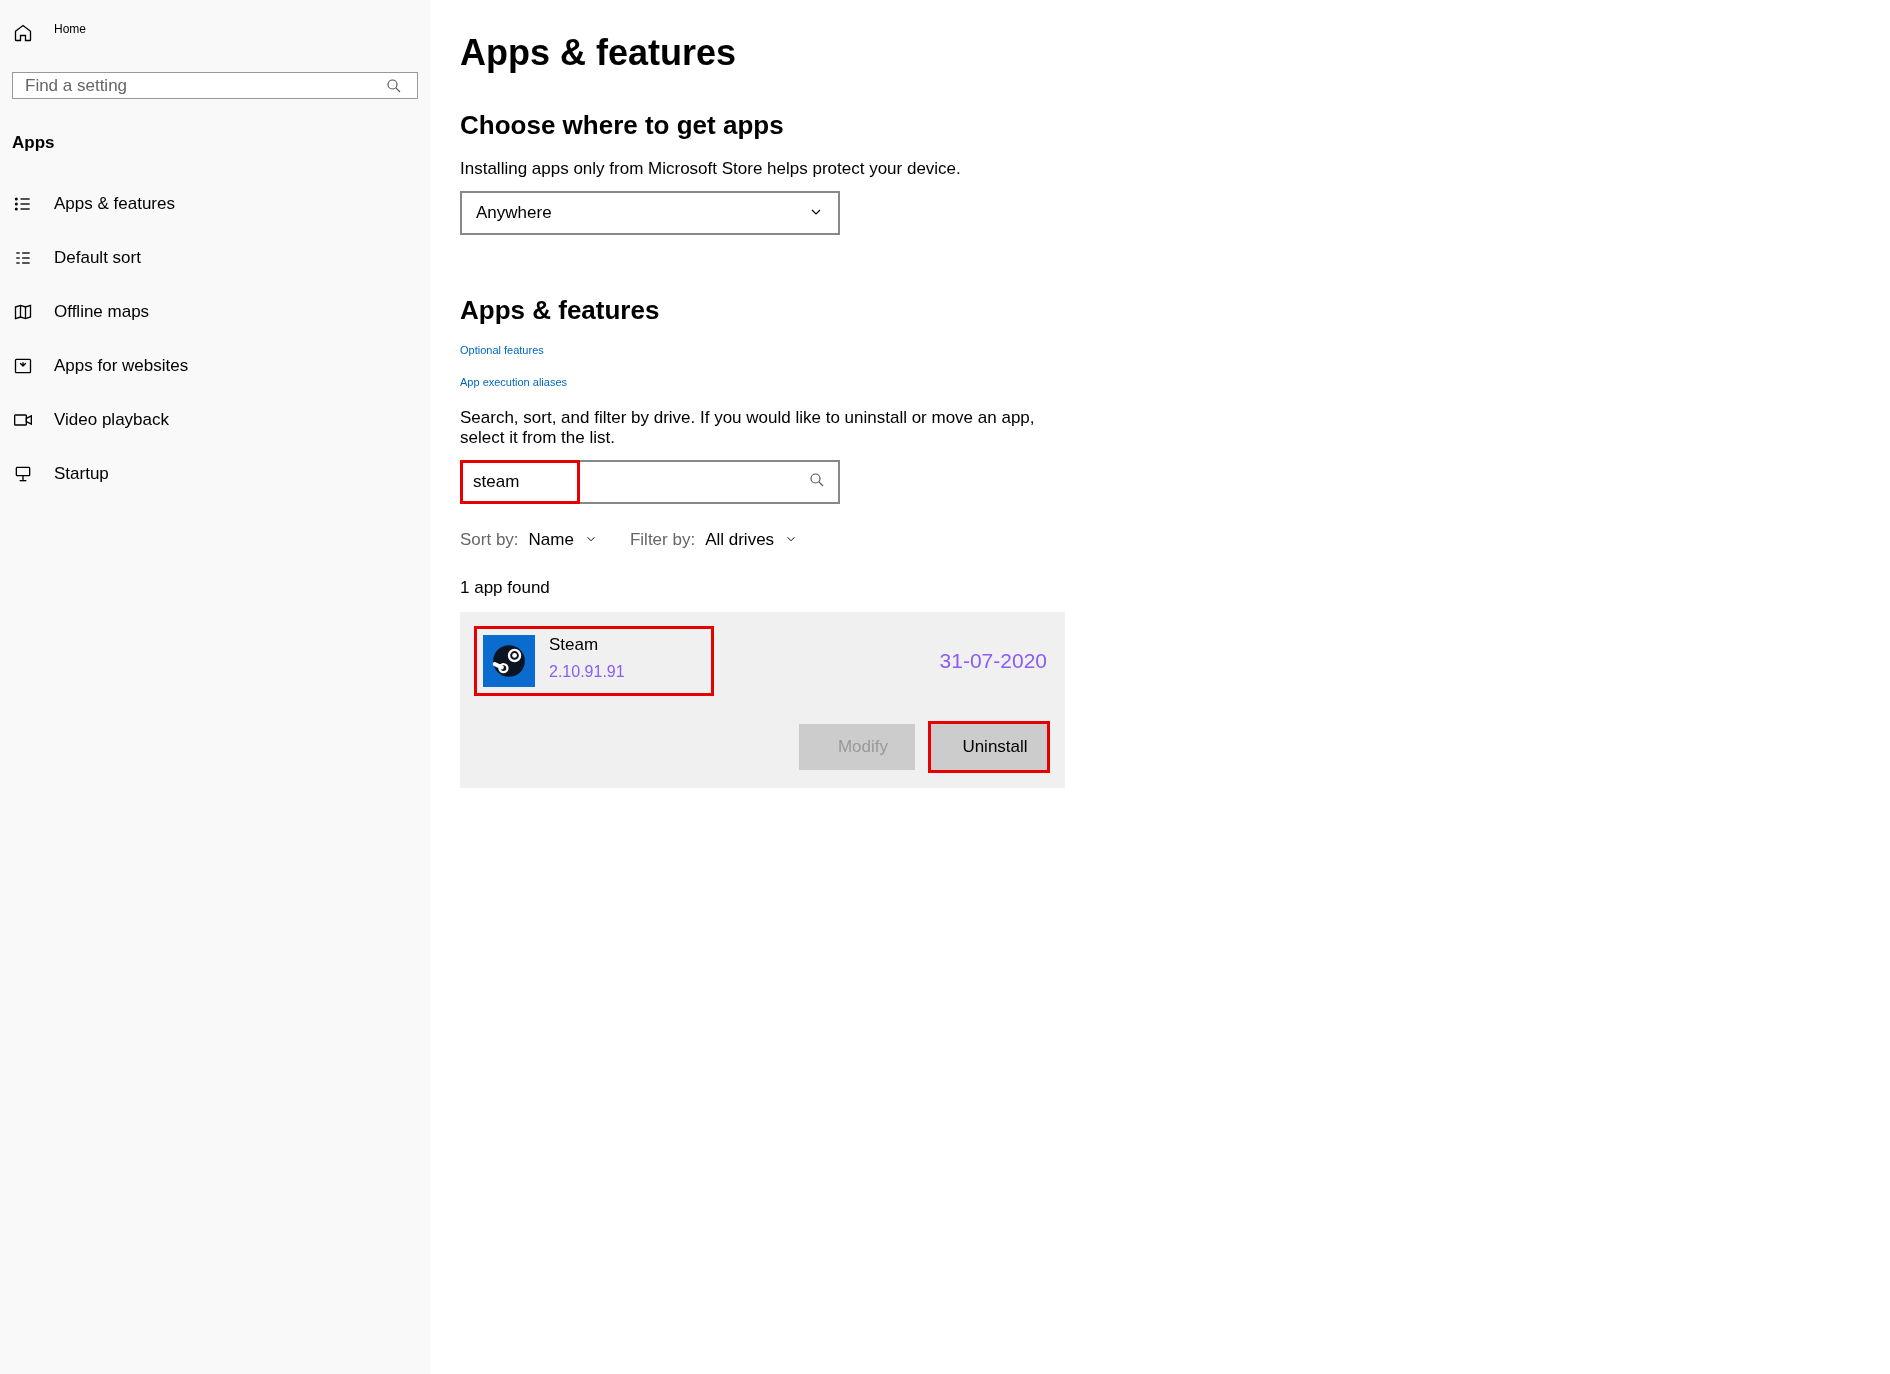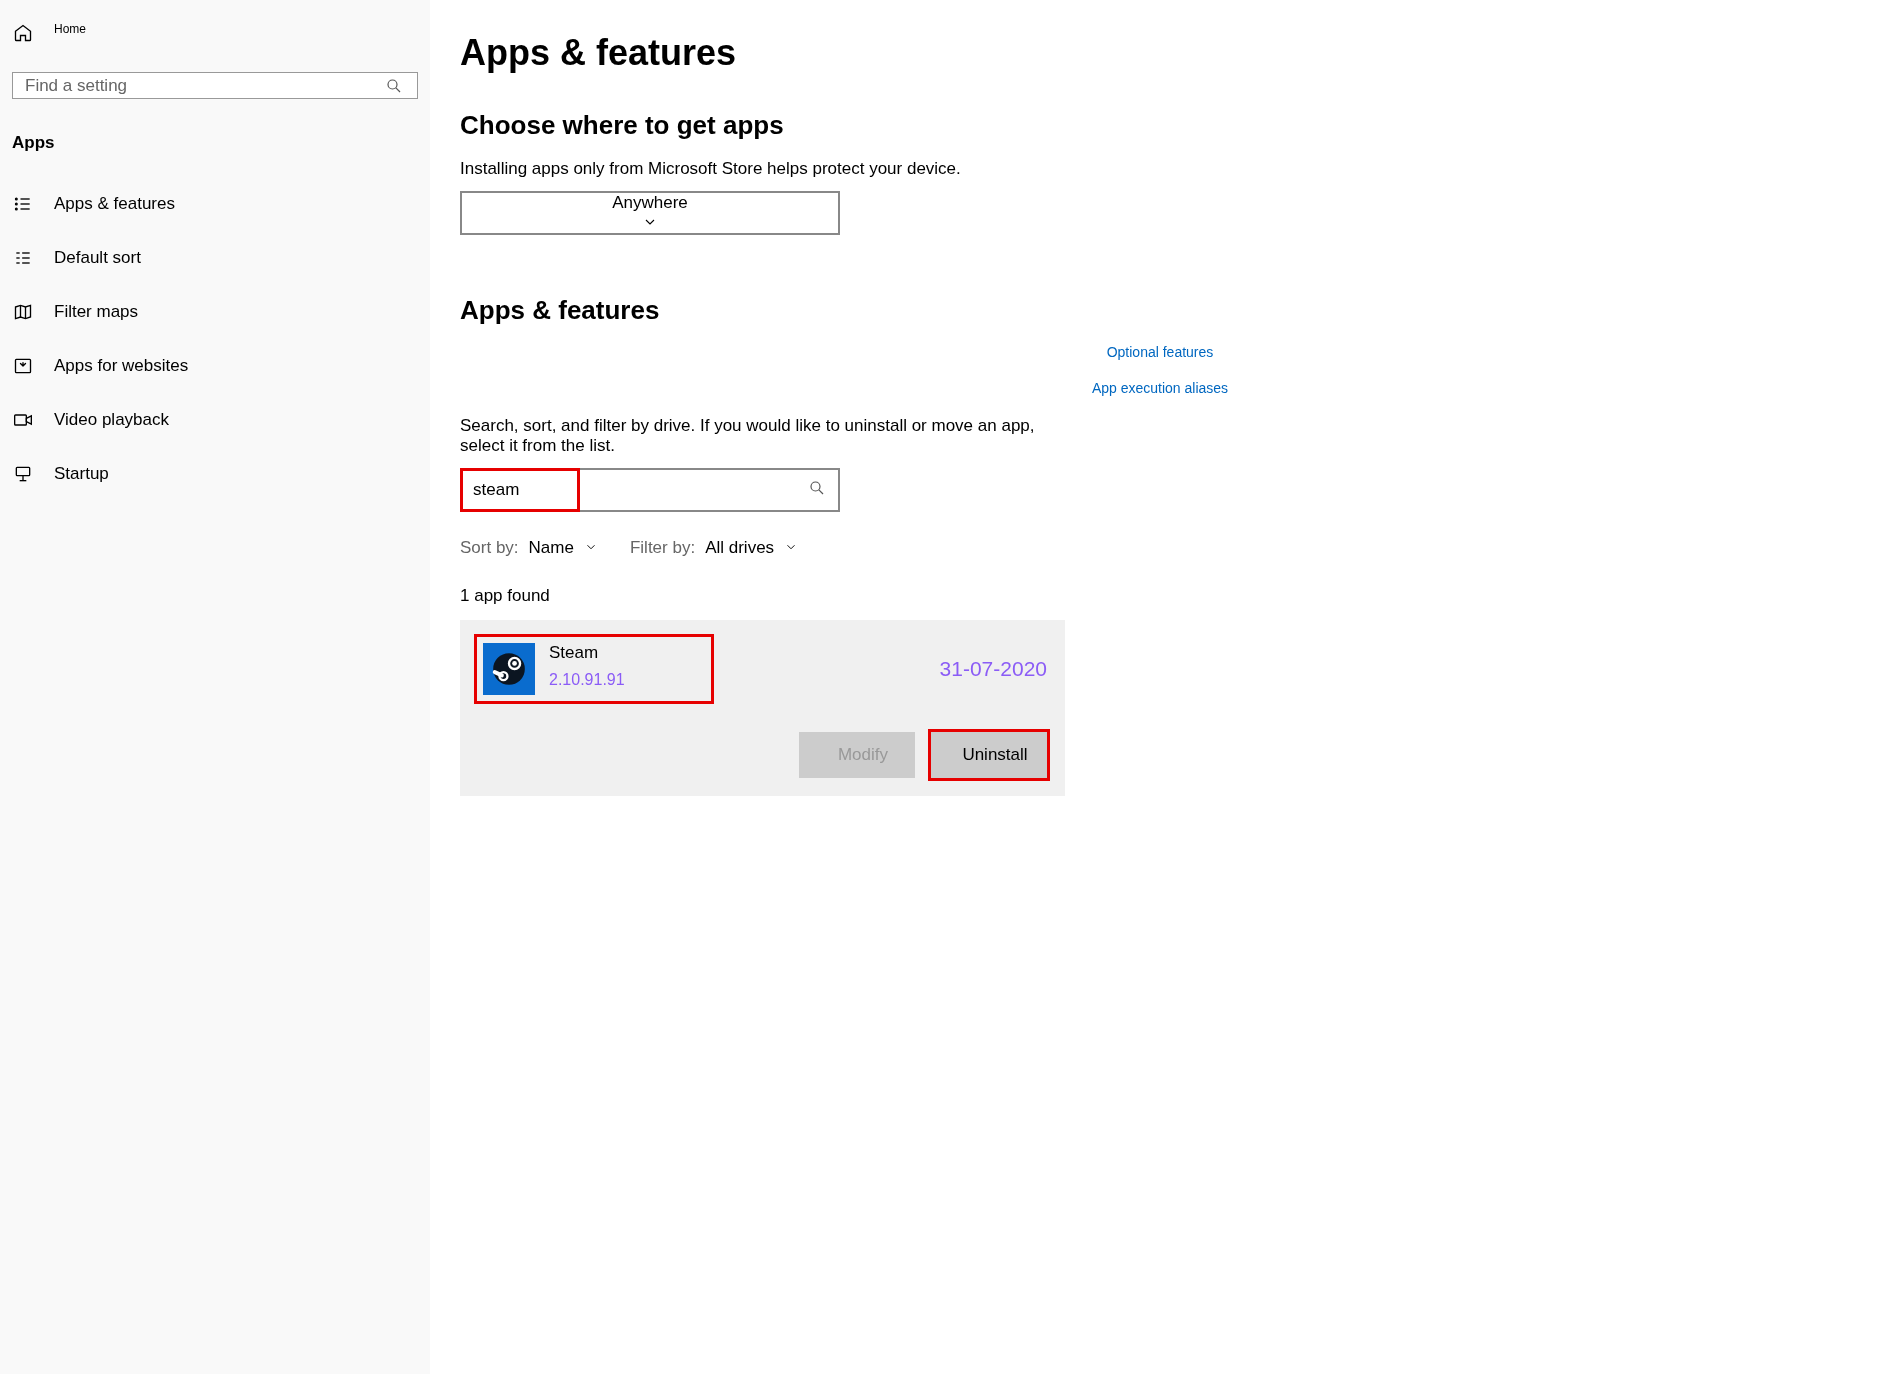--- a/index.html
+++ b/index.html
@@ -97,29 +97,27 @@
     width: 380px;
     height: 44px;
     display: flex;
     align-items: center;
     justify-content: space-between;
     padding: 0 14px;
     font-size: 17px;
     margin-bottom: 60px;
     cursor: pointer;
     background: #fff;
-    flex-direction: column;
   }
   .link {
     color: #0067c0;
-    font-size: 14px;
+    font-size: 11px;
     margin-bottom: 20px;
     display: block;
     cursor: pointer;
-    text-align: center;
   }
   .search-apps-box {
     border: 2px solid #888;
     width: 380px;
     height: 44px;
     display: flex;
     align-items: center;
     justify-content: space-between;
     padding: 0 0 0 0;
     font-size: 17px;
@@ -268,21 +266,21 @@
   </div>
 
   <div class="nav-item">
     <span class="icon">
       <svg viewBox="0 0 24 24" width="20" height="20" fill="none" stroke="currentColor" stroke-width="1.6">
           <polygon points="3,6 9,4 15,6 21,4 21,18 15,20 9,18 3,20"></polygon>
           <line x1="9" y1="4" x2="9" y2="18"></line>
           <line x1="15" y1="6" x2="15" y2="20"></line>
         </svg>
     </span>
-    <span>Filter maps</span>
+    <span>Offline maps</span>
   </div>
 
   <div class="nav-item">
     <span class="icon">
       <svg viewBox="0 0 24 24" width="20" height="20" fill="none" stroke="currentColor" stroke-width="1.6">
           <rect x="3" y="4" width="18" height="16" rx="1"></rect>
           <path d="M12 8v4m0 0l-3-3m3 3l3-3" stroke-linecap="round"></path>
         </svg>
     </span>
     <span>Apps for websites</span>

